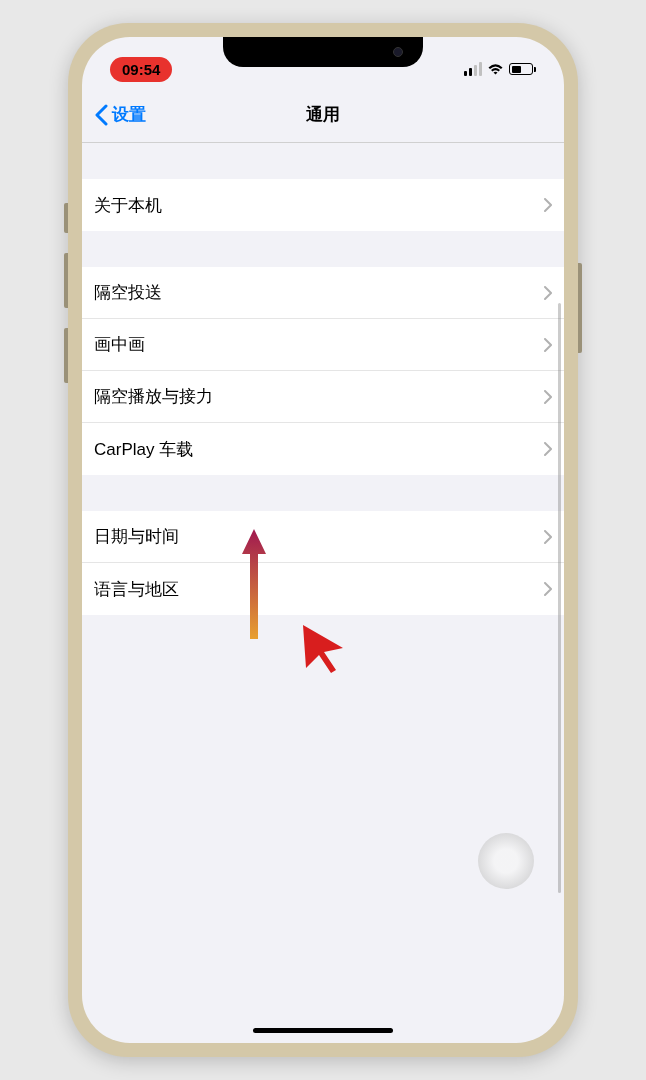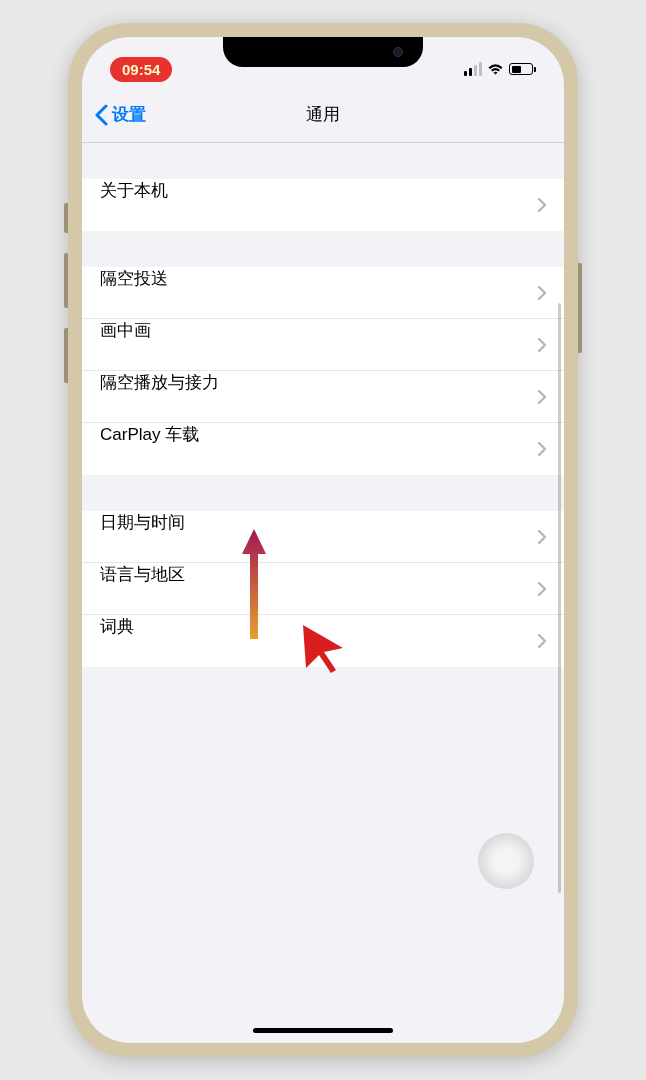--- a/index.html
+++ b/index.html
@@ -95,21 +95,21 @@
       height: 50px;
       display: flex;
       align-items: center;
       justify-content: space-between;
       padding: 0 28px;
       padding-top: 14px;
     }
     
     .time-pill {
       background: #e8322d;
-      color: #fef9c3;
+      color: #000000;
       font-size: 15px;
       font-weight: 600;
       padding: 4px 12px;
       border-radius: 14px;
     }
     
     .status-right {
       display: flex;
       align-items: center;
       gap: 5px;
@@ -187,21 +187,21 @@
     }
     
     .back-chevron {
       width: 14px;
       height: 22px;
       margin-right: 4px;
     }
     
     .nav-title {
       font-size: 17px;
-      font-weight: 400;
+      font-weight: 700;
       color: #000;
     }
     
     .content {
       height: calc(100% - 106px);
       overflow-y: auto;
       position: relative;
     }
     
     .section {
@@ -209,22 +209,23 @@
       background: #fff;
     }
     
     .section:first-child {
       margin-top: 36px;
     }
     
     .cell {
       height: 52px;
       display: flex;
+      align-items: center;
       justify-content: space-between;
-      padding: 0 18px;
+      padding: 0 12px;
       border-bottom: 0.5px solid #e5e5e5;
     }
     
     .cell:last-child {
       border-bottom: none;
     }
     
     .cell-label {
       font-size: 17px;
       color: #000;
@@ -418,28 +419,20 @@
           </div>
         </div>
         <div class="cell">
           <span class="cell-label">语言与地区</span>
           <div class="cell-right">
             <svg class="disclosure" viewBox="0 0 8 14">
                 <path d="M1 1 L7 7 L1 13" stroke="#000" stroke-width="2" fill="none" stroke-linecap="round"></path>
               </svg>
           </div>
         </div>
-        <div class="cell">
-          <span class="cell-label">词典</span>
-          <div class="cell-right">
-            <svg class="disclosure" viewBox="0 0 8 14">
-                <path d="M1 1 L7 7 L1 13" stroke="#000" stroke-width="2" fill="none" stroke-linecap="round"></path>
-              </svg>
-          </div>
-        </div>
       </div>
 
     </div>
 
     <div class="assistive-touch"></div>
 
     <div class="home-indicator"></div>
 
   </div>
 </div>

